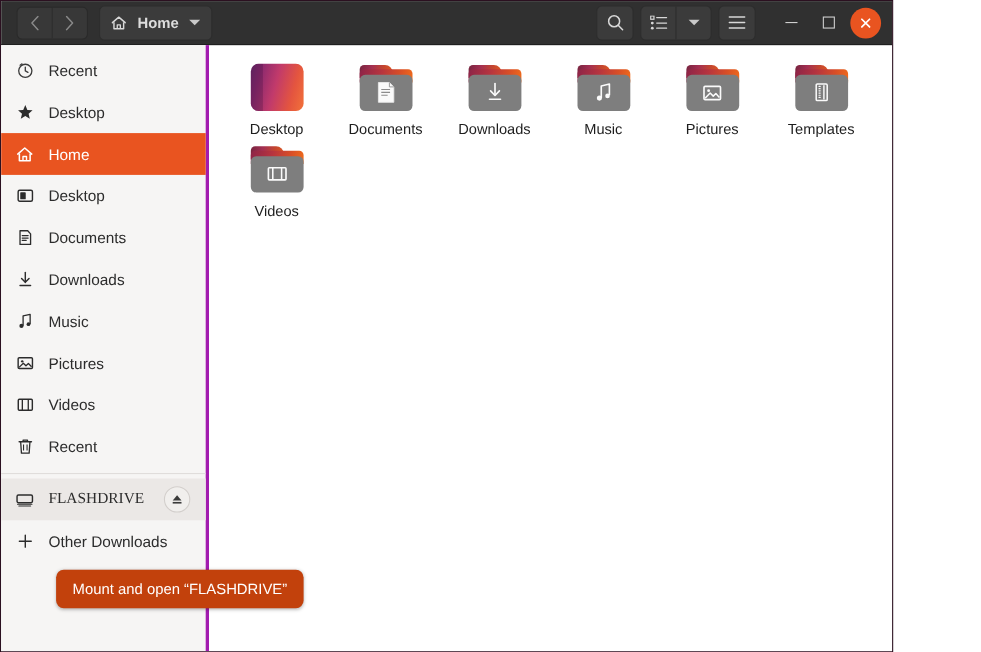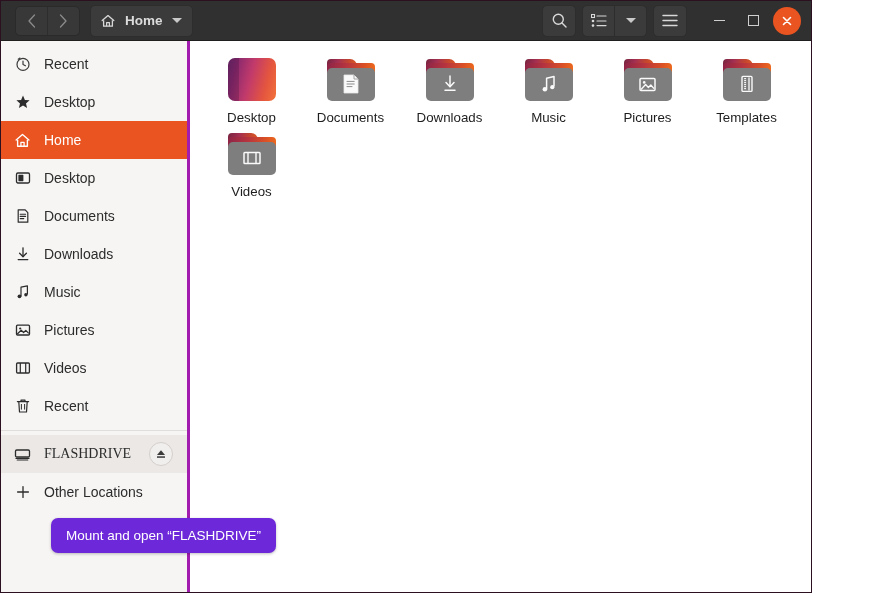--- a/index.html
+++ b/index.html
@@ -257,21 +257,21 @@
     left: 0; top: 0; bottom: 0;
     width: 11px;
     background: rgba(40,10,50,0.22);
   }
 
   
   .tooltip {
     position: absolute;
     left: 50px;
     top: 477px;
-    background: #6d28d9;
+    background: #c2410c;
     color: #ffffff;
     font-size: 13.5px;
     border-radius: 7px;
     padding: 10px 15px;
     white-space: nowrap;
     z-index: 50;
     box-shadow: 0 1px 3px rgba(0,0,0,0.25);
   }
 </style>
 </head>
@@ -476,21 +476,21 @@
           </svg>
         </span>
       </div>
 
       <div class="srow">
         <span class="sicon">
           <svg width="16" height="16" viewBox="0 0 16 16">
             <path d="M8 2.6 V13.4 M2.6 8 H13.4" stroke="#2c2c2c" stroke-width="1.3" stroke-linecap="round"></path>
           </svg>
         </span>
-        <span class="txt">Other Locations</span>
+        <span class="txt">Other Downloads</span>
       </div>
 
       <div class="tooltip">Mount and open “FLASHDRIVE”</div>
     </div>
 
     <div class="files">
 
       <div class="item">
         <div class="iconwrap">
           <div class="desktopicon"></div>

